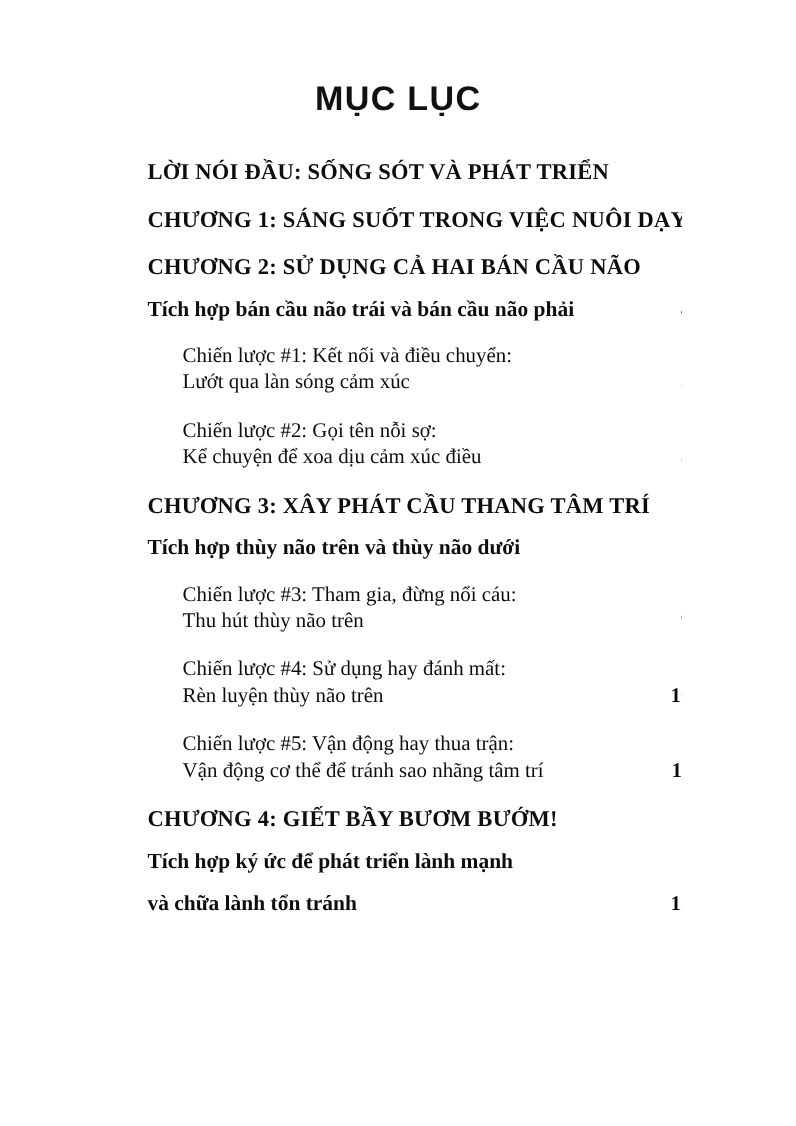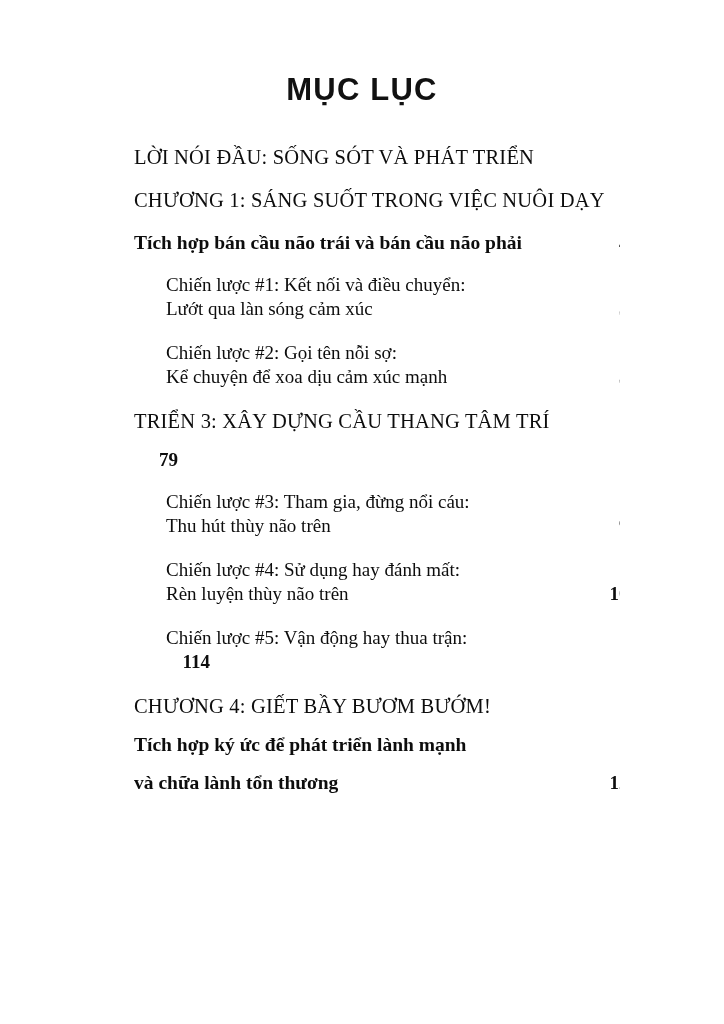--- a/index.html
+++ b/index.html
@@ -62,21 +62,21 @@
     flex: 0 0 auto;
     font-weight: bold;
     font-size: 19px;
     text-align: right;
     min-width: 34px;
     padding-left: 10px;
   }
 
   
   .lvl-chapter .toc-label {
-    font-weight: normal;
+    font-weight: bold;
     font-size: 20.5px;
     letter-spacing: 0.2px;
   }
   .lvl-chapter {
     margin-bottom: 20px;
   }
 
   
   .lvl-sub .toc-label {
     font-weight: bold;
@@ -134,20 +134,26 @@
           <span class="toc-label">LỜI NÓI ĐẦU: SỐNG SÓT VÀ PHÁT TRIỂN</span>
           <span class="toc-page">7</span>
         </div>
       </div>
       <div class="toc-group lvl-chapter">
         <div class="toc-row">
           <span class="toc-label">CHƯƠNG 1: SÁNG SUỐT TRONG VIỆC NUÔI DẠY</span>
           <span class="toc-page">21</span>
         </div>
       </div>
+      <div class="toc-group lvl-chapter tight">
+        <div class="toc-row">
+          <span class="toc-label">CHƯƠNG 2: SỬ DỤNG CẢ HAI BÁN CẦU NÃO</span>
+          <span class="toc-page spacer-empty"></span>
+        </div>
+      </div>
       <div class="toc-group lvl-sub">
         <div class="toc-row">
           <span class="toc-label">Tích hợp bán cầu não trái và bán cầu não phải</span>
           <span class="toc-page">41</span>
         </div>
       </div>
       <div class="toc-group lvl-strategy">
         <div class="toc-row">
           <span class="toc-label">Chiến lược #1: Kết nối và điều chuyển:</span>
           <span class="toc-page spacer-empty"></span>
@@ -156,32 +162,33 @@
           <span class="toc-label">Lướt qua làn sóng cảm xúc</span>
           <span class="toc-page">55</span>
         </div>
       </div>
       <div class="toc-group lvl-strategy">
         <div class="toc-row">
           <span class="toc-label">Chiến lược #2: Gọi tên nỗi sợ:</span>
           <span class="toc-page spacer-empty"></span>
         </div>
         <div class="toc-row">
-          <span class="toc-label">Kể chuyện để xoa dịu cảm xúc mạnh</span>
+          <span class="toc-label">Kể chuyện để xoa dịu cảm xúc điều</span>
           <span class="toc-page">31</span>
         </div>
       </div>
       <div class="toc-group lvl-chapter tight">
         <div class="toc-row">
-          <span class="toc-label">TRIỂN 3: XÂY DỰNG CẦU THANG TÂM TRÍ</span>
+          <span class="toc-label">CHƯƠNG 3: XÂY PHÁT CẦU THANG TÂM TRÍ</span>
           <span class="toc-page spacer-empty"></span>
         </div>
       </div>
       <div class="toc-group lvl-sub">
         <div class="toc-row">
+          <span class="toc-label">Tích hợp thùy não trên và thùy não dưới</span>
           <span class="toc-page">79</span>
         </div>
       </div>
       <div class="toc-group lvl-strategy">
         <div class="toc-row">
           <span class="toc-label">Chiến lược #3: Tham gia, đừng nổi cáu:</span>
           <span class="toc-page spacer-empty"></span>
         </div>
         <div class="toc-row">
           <span class="toc-label">Thu hút thùy não trên</span>
@@ -197,34 +204,35 @@
           <span class="toc-label">Rèn luyện thùy não trên</span>
           <span class="toc-page">106</span>
         </div>
       </div>
       <div class="toc-group lvl-strategy">
         <div class="toc-row">
           <span class="toc-label">Chiến lược #5: Vận động hay thua trận:</span>
           <span class="toc-page spacer-empty"></span>
         </div>
         <div class="toc-row">
+          <span class="toc-label">Vận động cơ thể để tránh sao nhãng tâm trí</span>
           <span class="toc-page">114</span>
         </div>
       </div>
       <div class="toc-group lvl-chapter tight">
         <div class="toc-row">
           <span class="toc-label">CHƯƠNG 4: GIẾT BẦY BƯƠM BƯỚM!</span>
           <span class="toc-page spacer-empty"></span>
         </div>
       </div>
       <div class="toc-group lvl-sub">
         <div class="toc-row">
           <span class="toc-label">Tích hợp ký ức để phát triển lành mạnh</span>
           <span class="toc-page spacer-empty"></span>
         </div>
         <div class="toc-row">
-          <span class="toc-label">và chữa lành tổn thương</span>
+          <span class="toc-label">và chữa lành tổn tránh</span>
           <span class="toc-page">125</span>
         </div>
       </div>
     </div>
 
 </div>
 
 </body></html>

